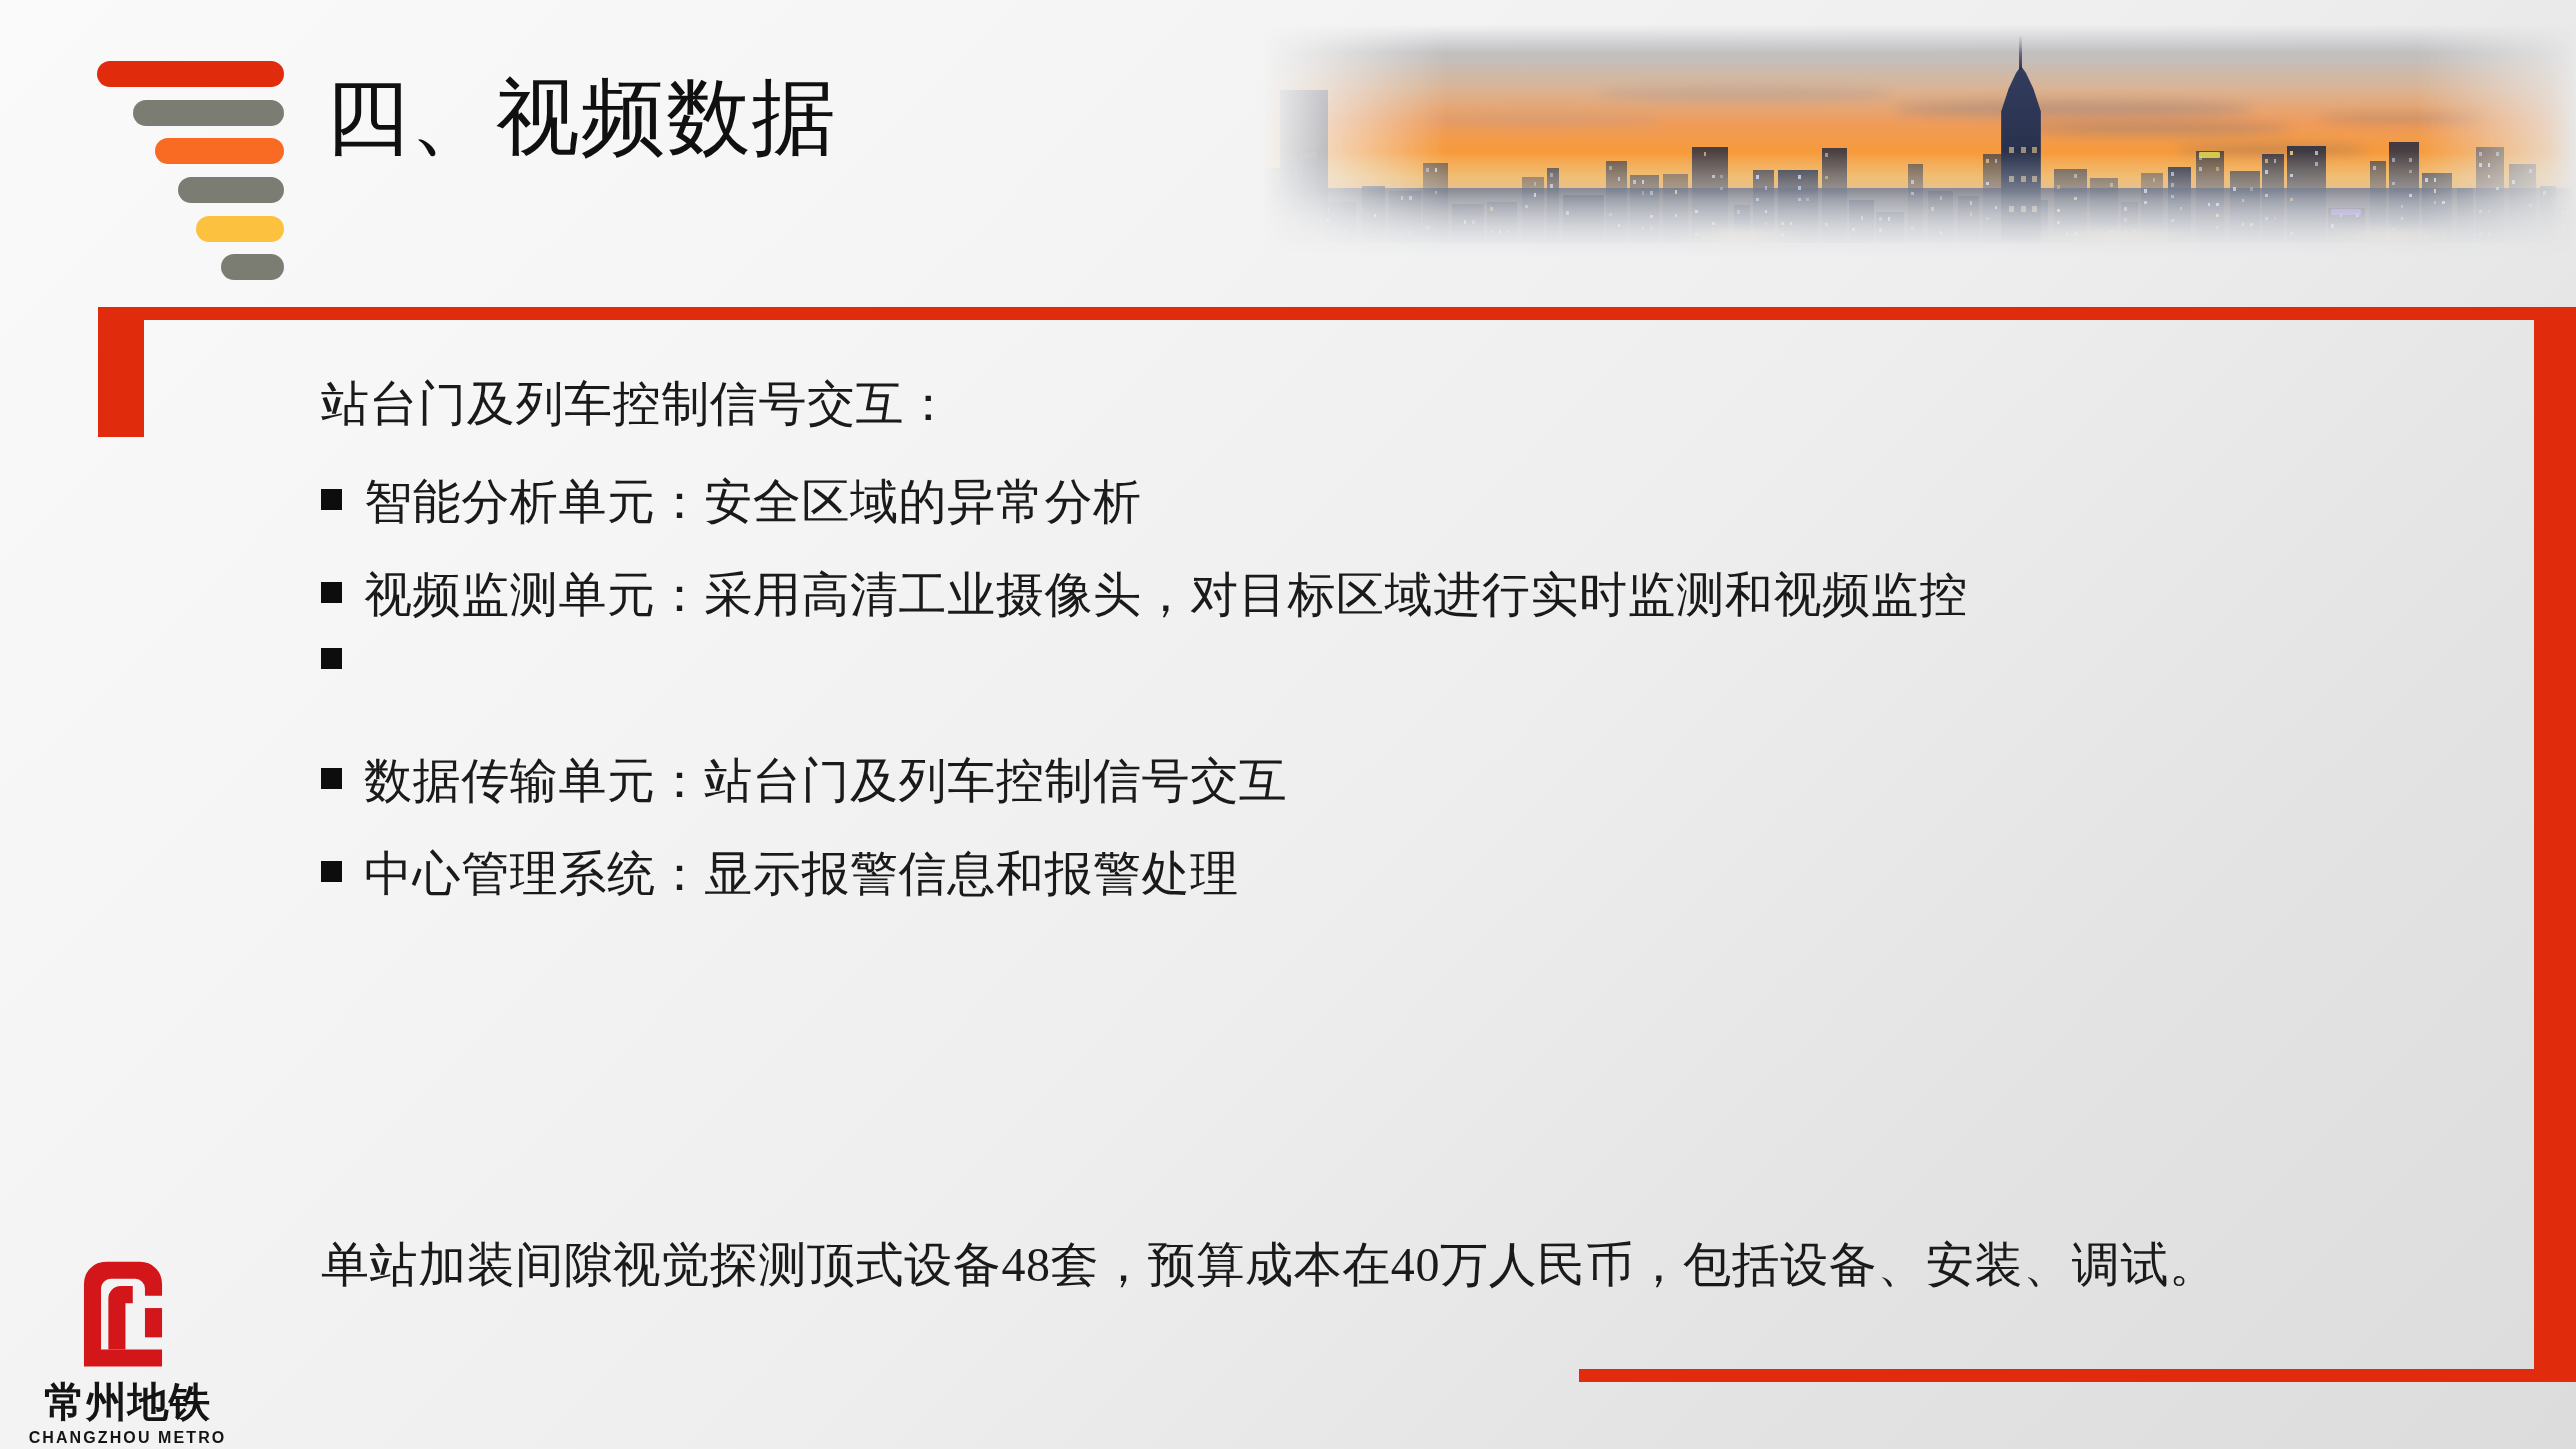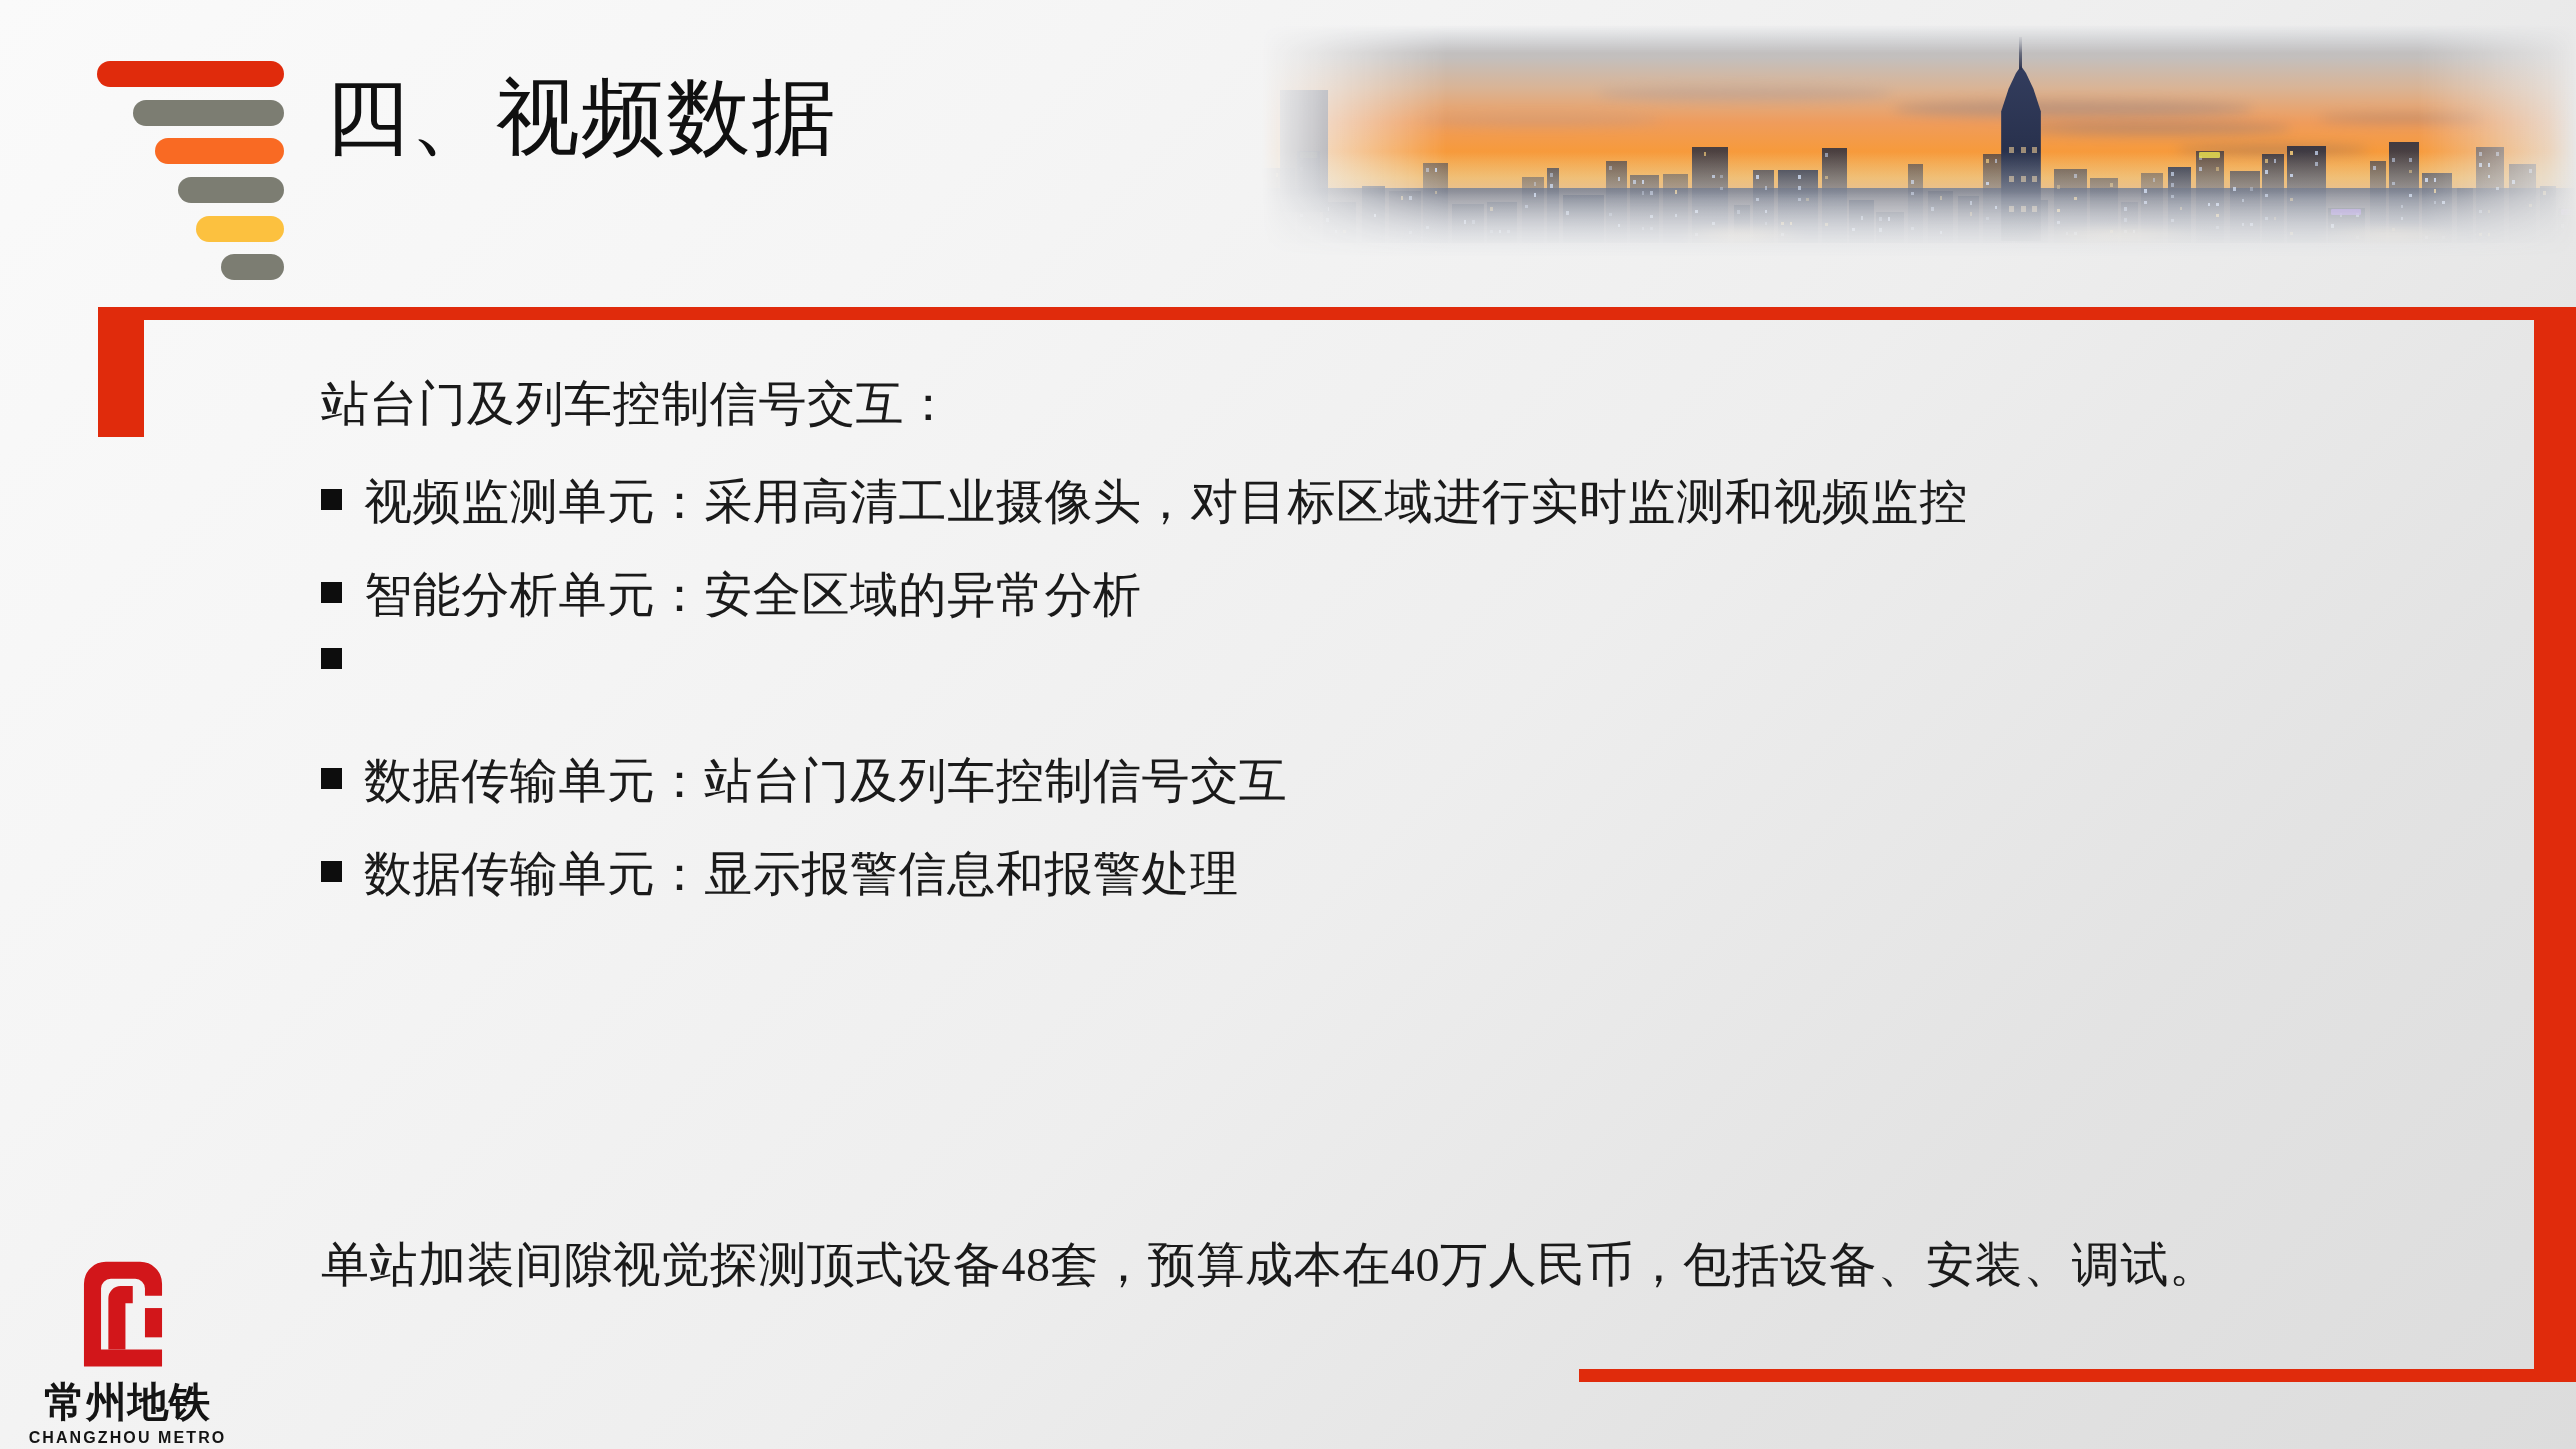--- a/index.html
+++ b/index.html
@@ -406,36 +406,36 @@
   <div class="frame-seg" style="left: 98px; top: 307px; width: 2483px; height: 13px; background: rgb(224, 43, 12);"></div>
 
   <div class="frame-seg" style="left: 2534px; top: 307px; width: 46px; height: 1075px; background: rgb(224, 43, 12);"></div>
   <div class="frame-seg" style="left: 1579px; top: 1369px; width: 1001px; height: 13px; background: rgb(224, 43, 12);"></div>
 
   <div id="intro">站台门及列车控制信号交互：</div>
 
   <div id="bullets">
     <div class="blt-row">
       <span class="blt-mark"></span>
-      <span class="blt-text">视频监测单元：采用高清工业摄像头，对目标区域进行实时监测和视频监控</span>
+      <span class="blt-text">智能分析单元：安全区域的异常分析</span>
     </div>
     <div class="blt-row">
       <span class="blt-mark"></span>
-      <span class="blt-text">智能分析单元：安全区域的异常分析</span>
+      <span class="blt-text">视频监测单元：采用高清工业摄像头，对目标区域进行实时监测和视频监控</span>
     </div>
     <div class="blt-row">
       <span class="blt-mark"></span>
     </div>
     <div class="blt-row">
       <span class="blt-mark"></span>
       <span class="blt-text">数据传输单元：站台门及列车控制信号交互</span>
     </div>
     <div class="blt-row">
       <span class="blt-mark"></span>
-      <span class="blt-text">数据传输单元：显示报警信息和报警处理</span>
+      <span class="blt-text">中心管理系统：显示报警信息和报警处理</span>
     </div>
   </div>
 
   <div id="footnote">单站加装间隙视觉探测顶式设备48套，预算成本在40万人民币，包括设备、安装、调试。</div>
 
   <div id="logo">
     <div class="mark">
       <svg viewBox="0 0 100 92" width="122" height="113" aria-hidden="true">
         <path d="M18 92 L18 24 A18 18 0 0 1 36 6 L64 6 A18 18 0 0 1 82 24 L82 34 L68 34 L68 28 A8 8 0 0 0 60 20 L40 20 A8 8 0 0 0 32 28 L32 78 L82 78 L82 92 Z" fill="#d2161a"></path>
         <path d="M68 44 L82 44 L82 68 L68 68 Z" fill="#d2161a"></path>

